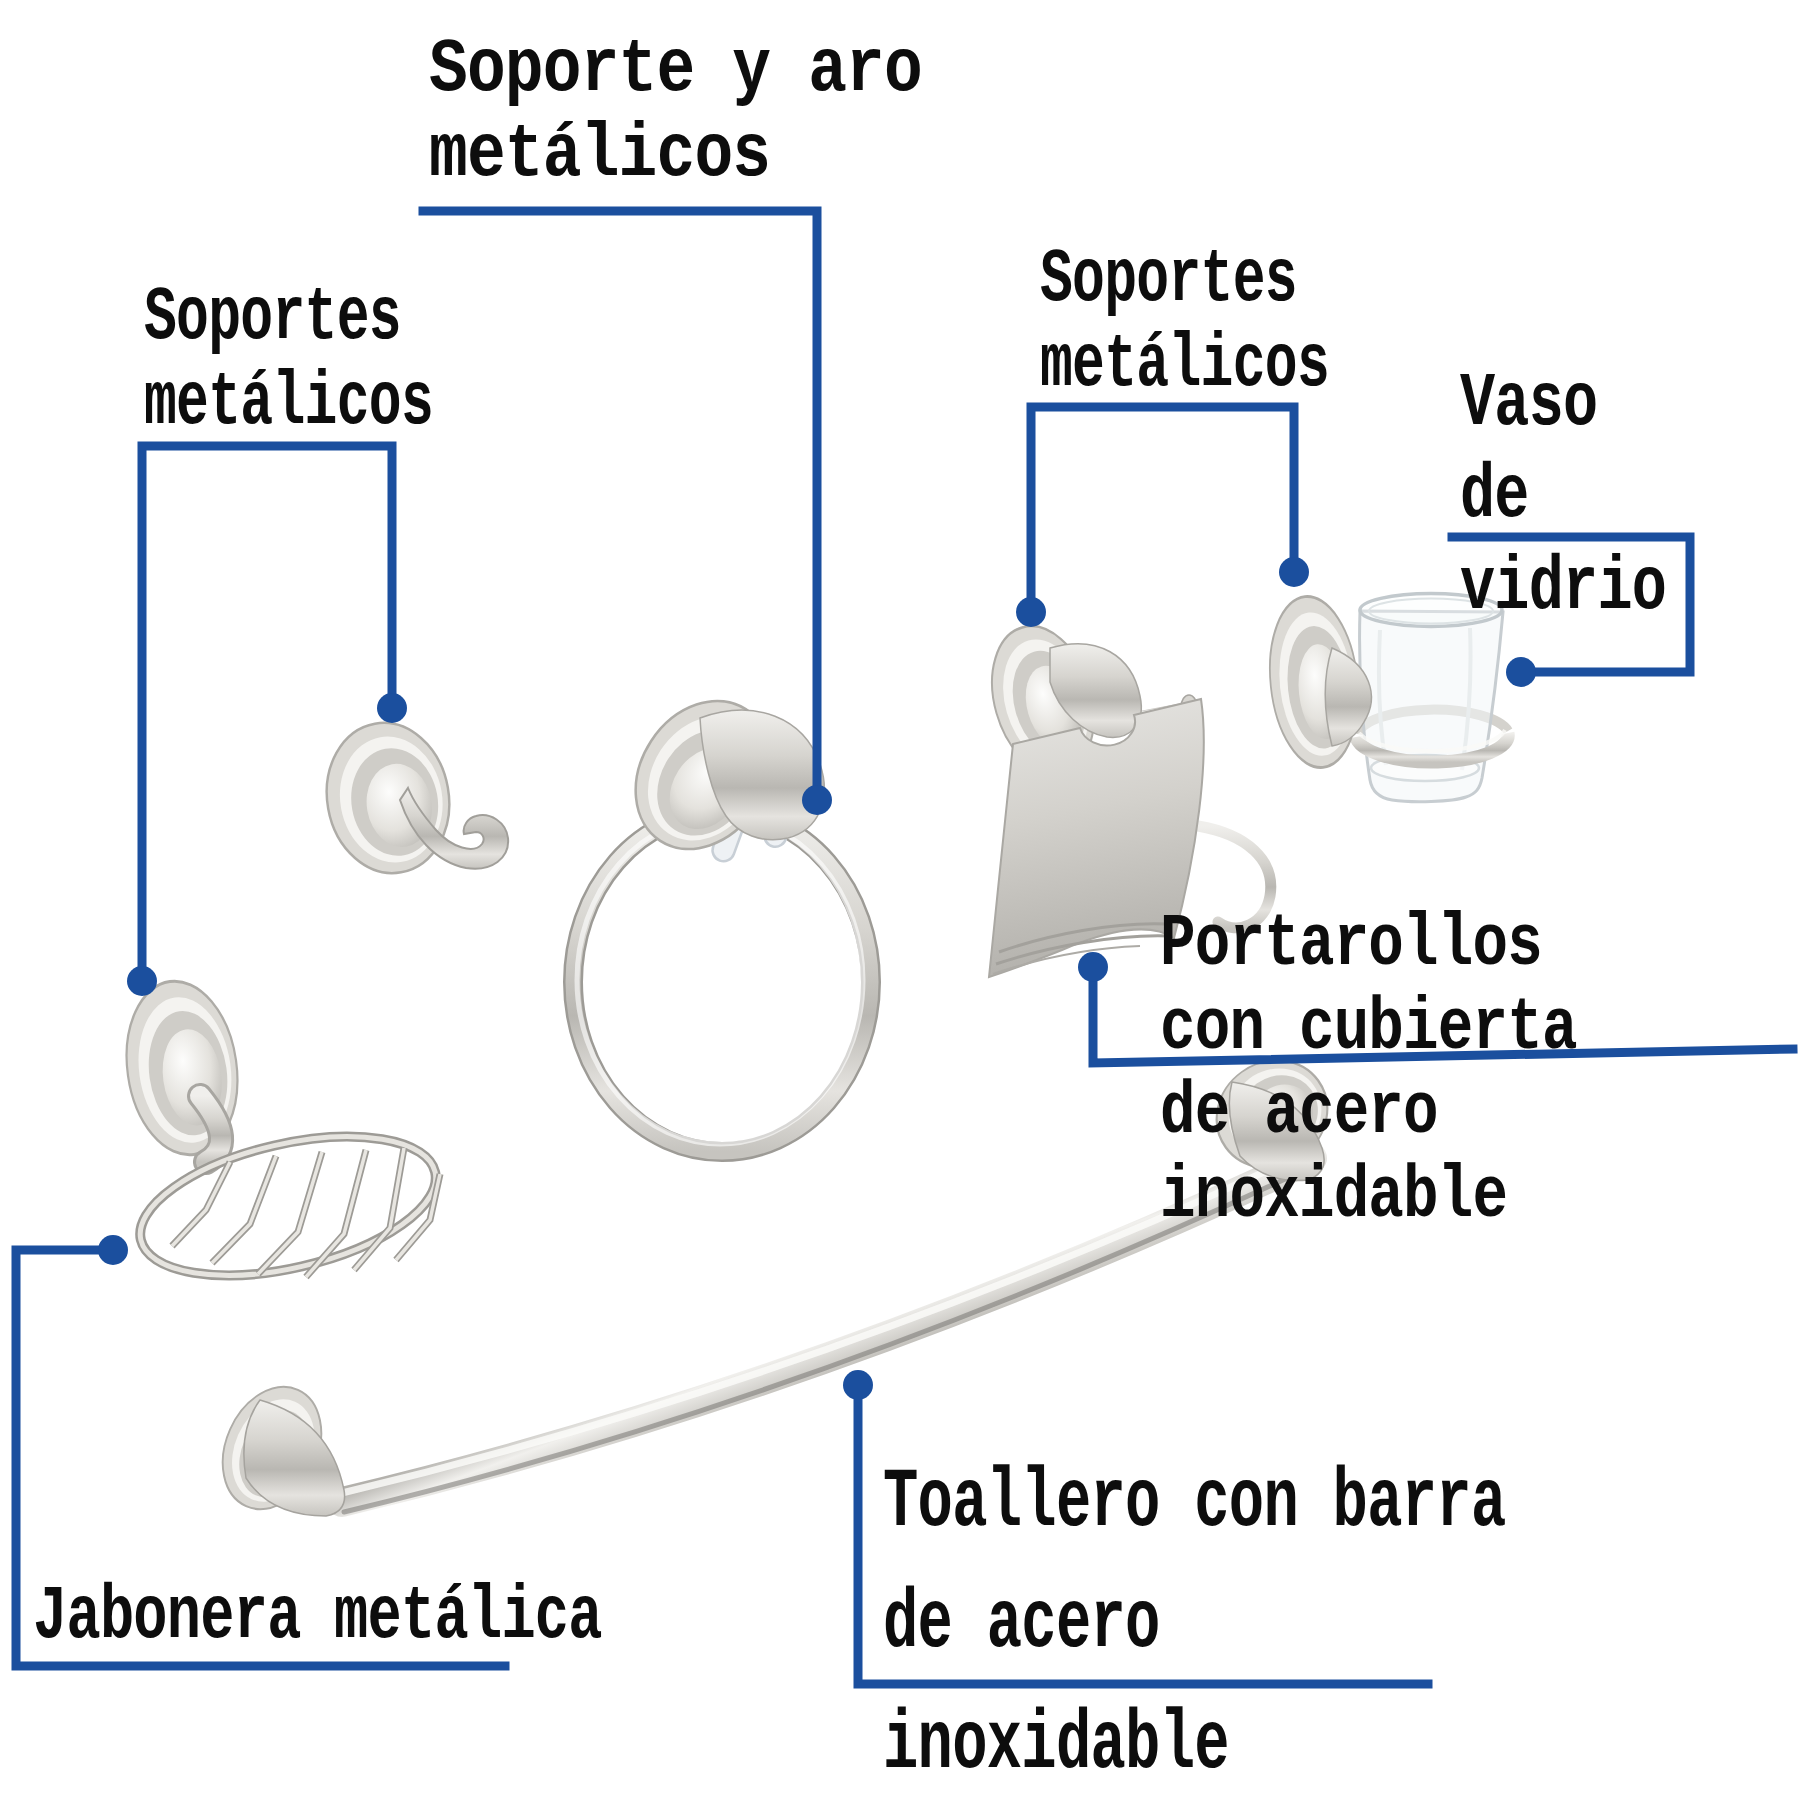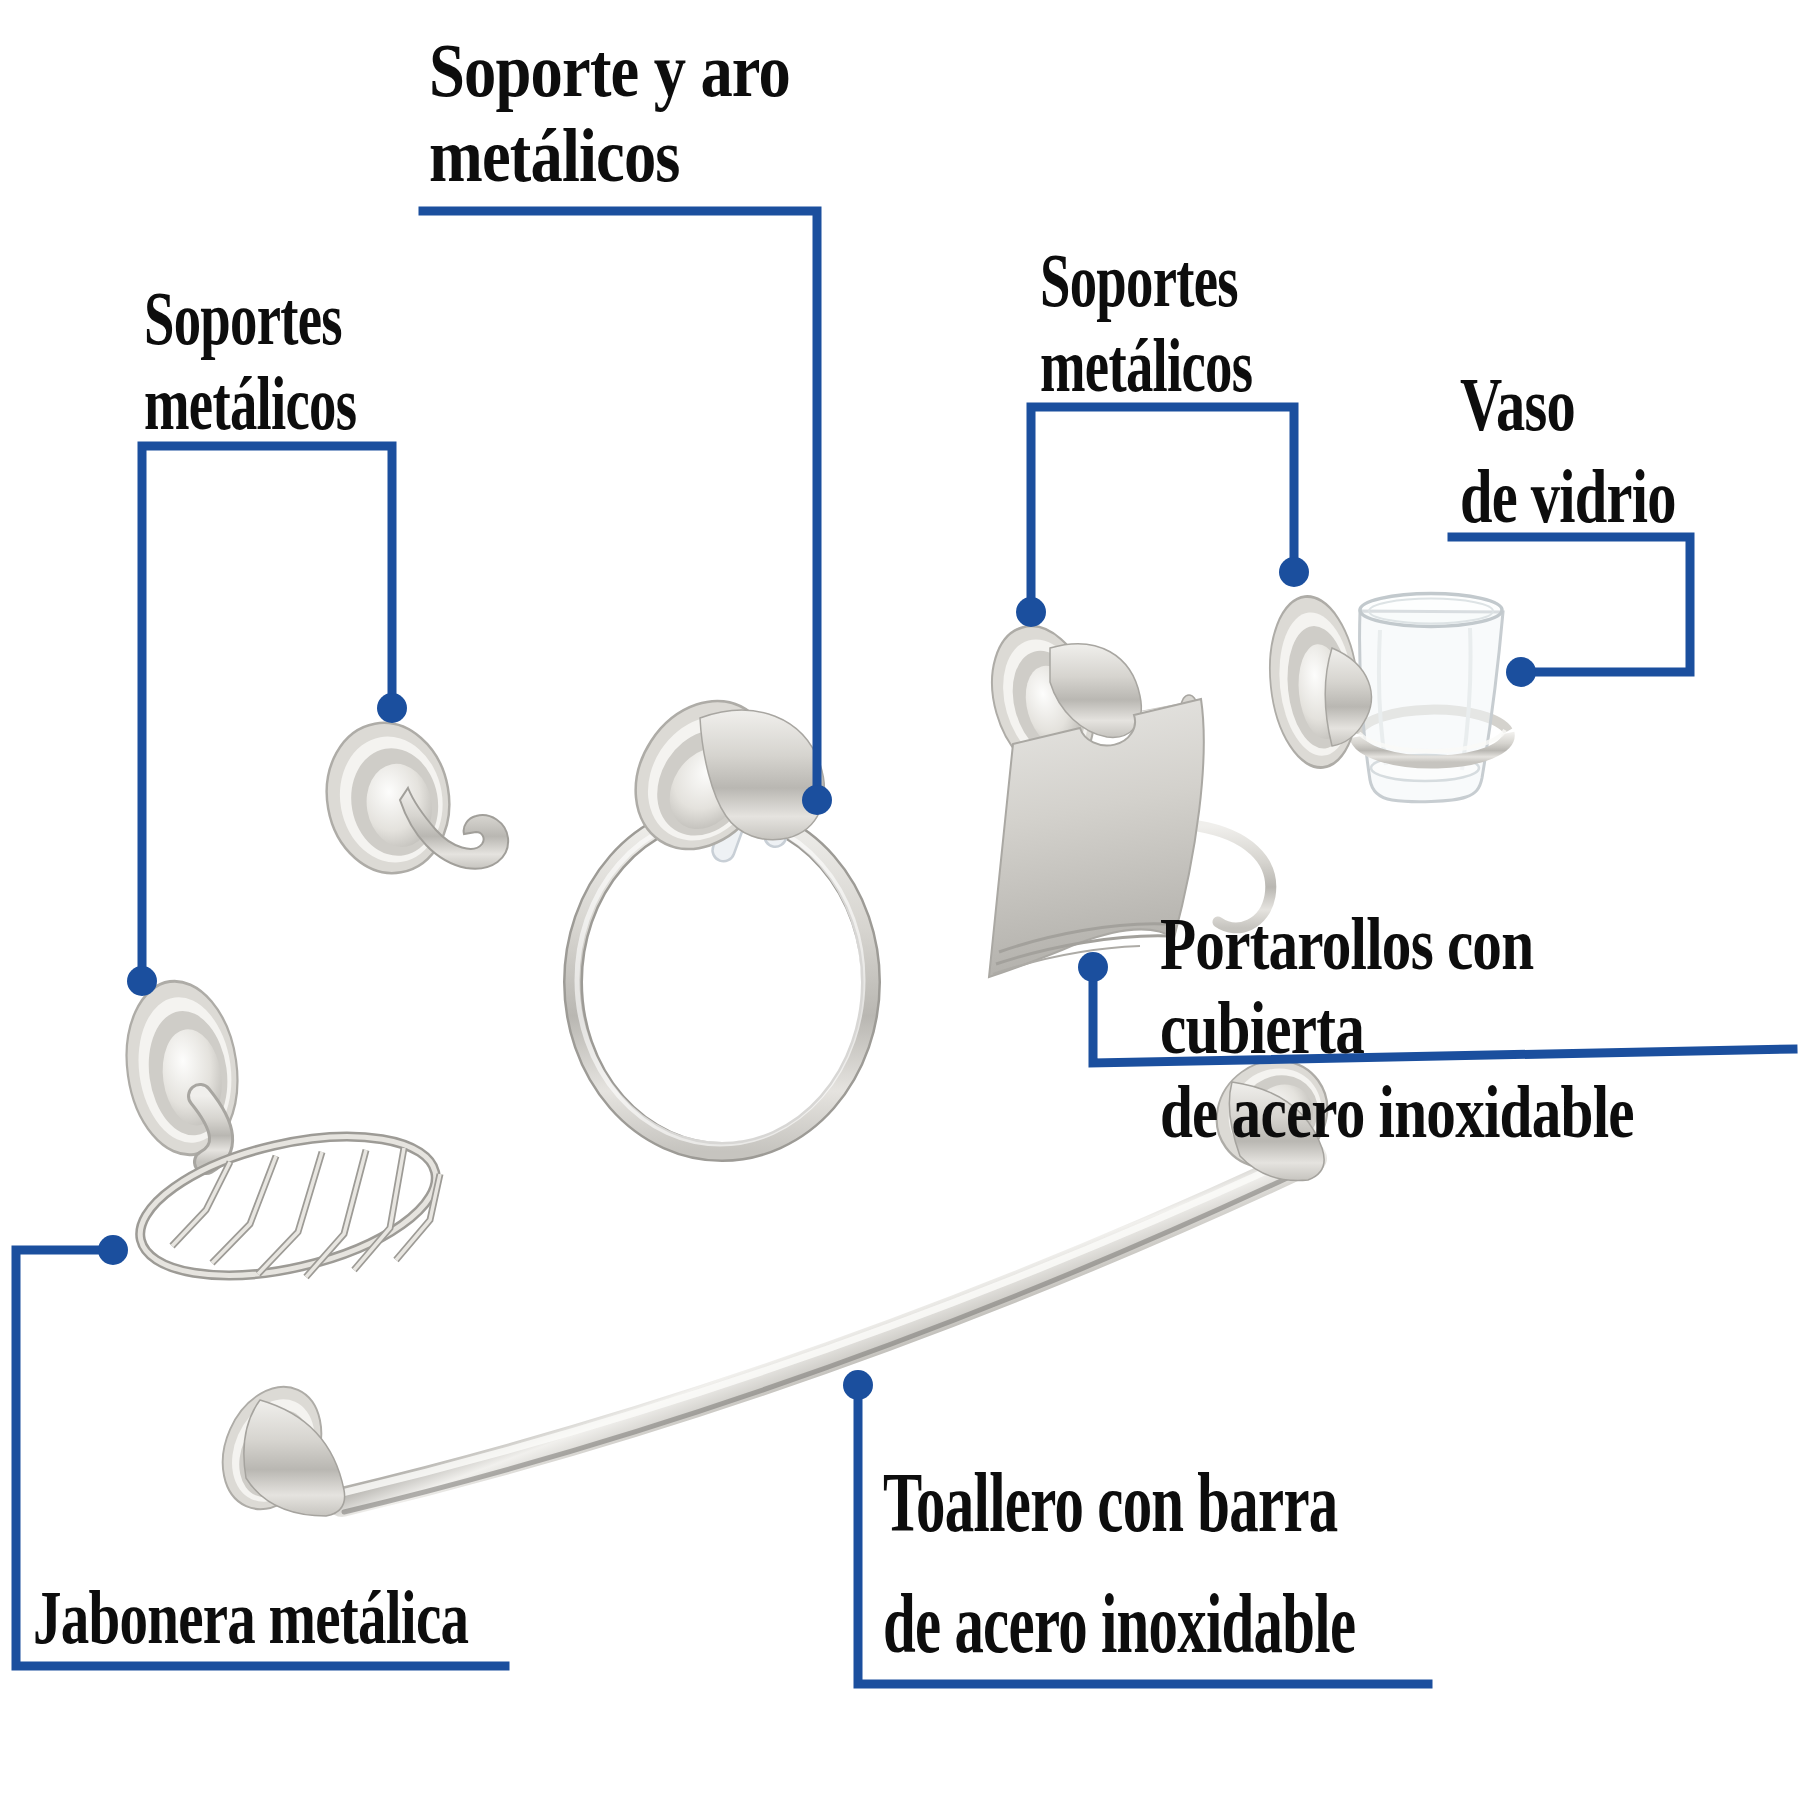--- a/index.html
+++ b/index.html
@@ -1,19 +1,19 @@
 <!DOCTYPE html>
 <html><head>
 <meta charset="utf-8">
 <style>
   html,body{margin:0;padding:0;background:#fff;}
   .stage{
     position:relative;width:1800px;height:1800px;overflow:hidden;
     background:#ffffff;
-    font-family:Liberation Serif, serif;
+    font-family:Liberation Mono, monospace;
   }
   .lbl{
     position:absolute;
     font-weight:bold;
     color:#0d0d0d;
     white-space:pre-line;
     transform-origin:0 0;
     letter-spacing:-1px;
   }
   #lbl-ring-support{left:429px;top:28px;font-size:76px;line-height:85px;transform:scaleX(0.85);}

